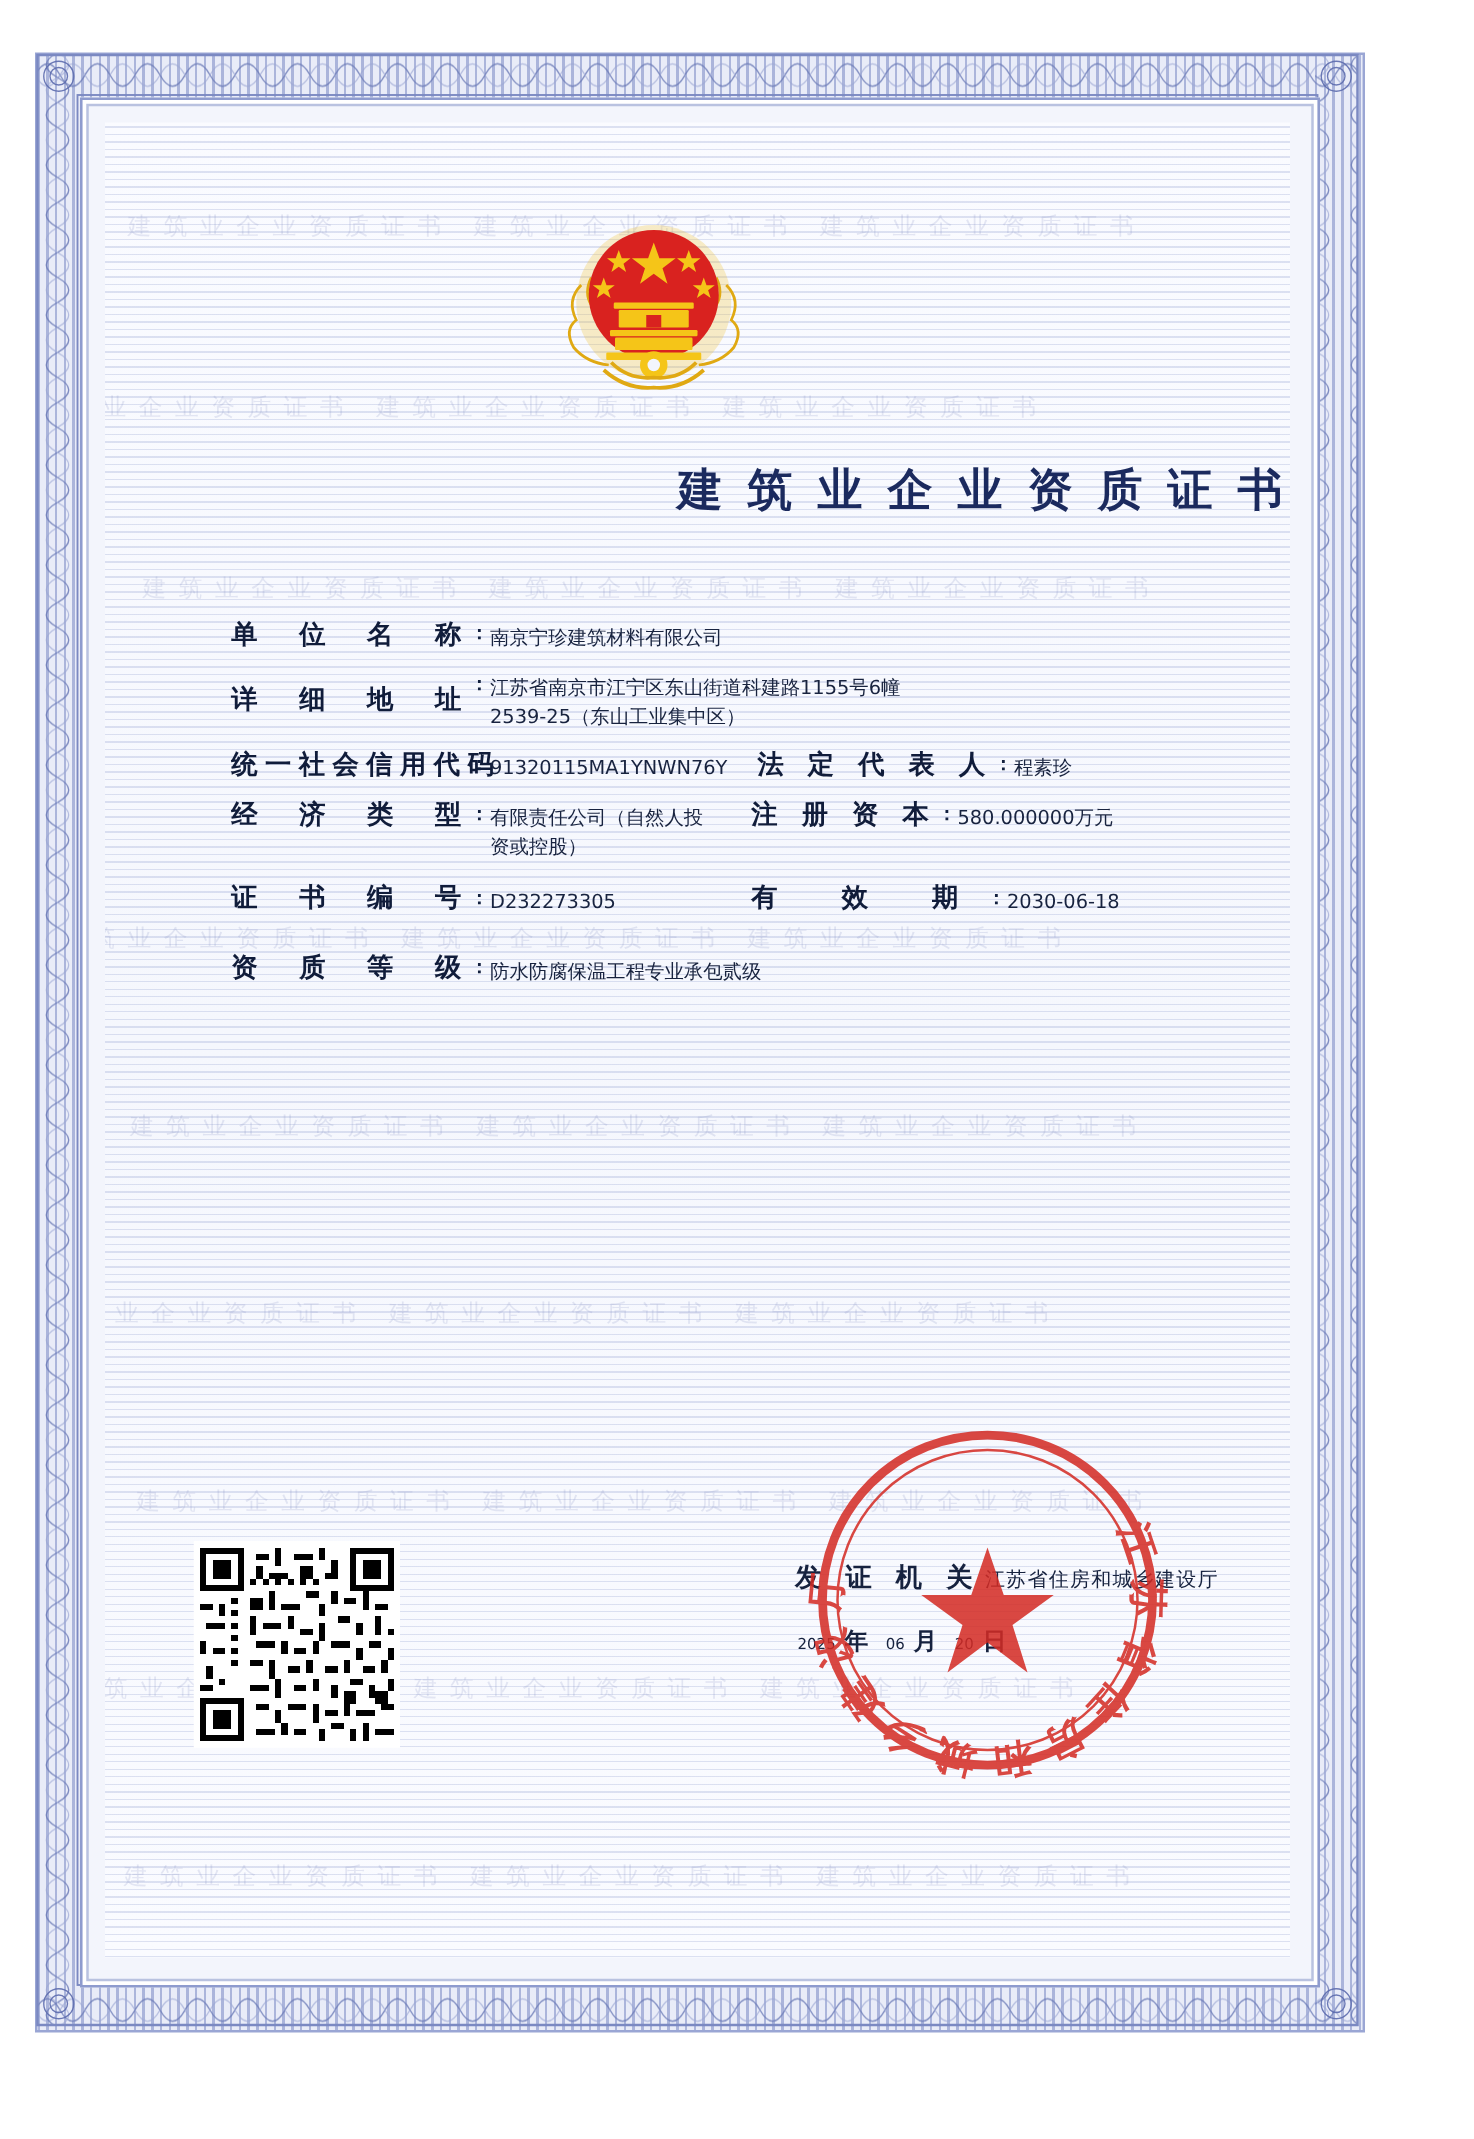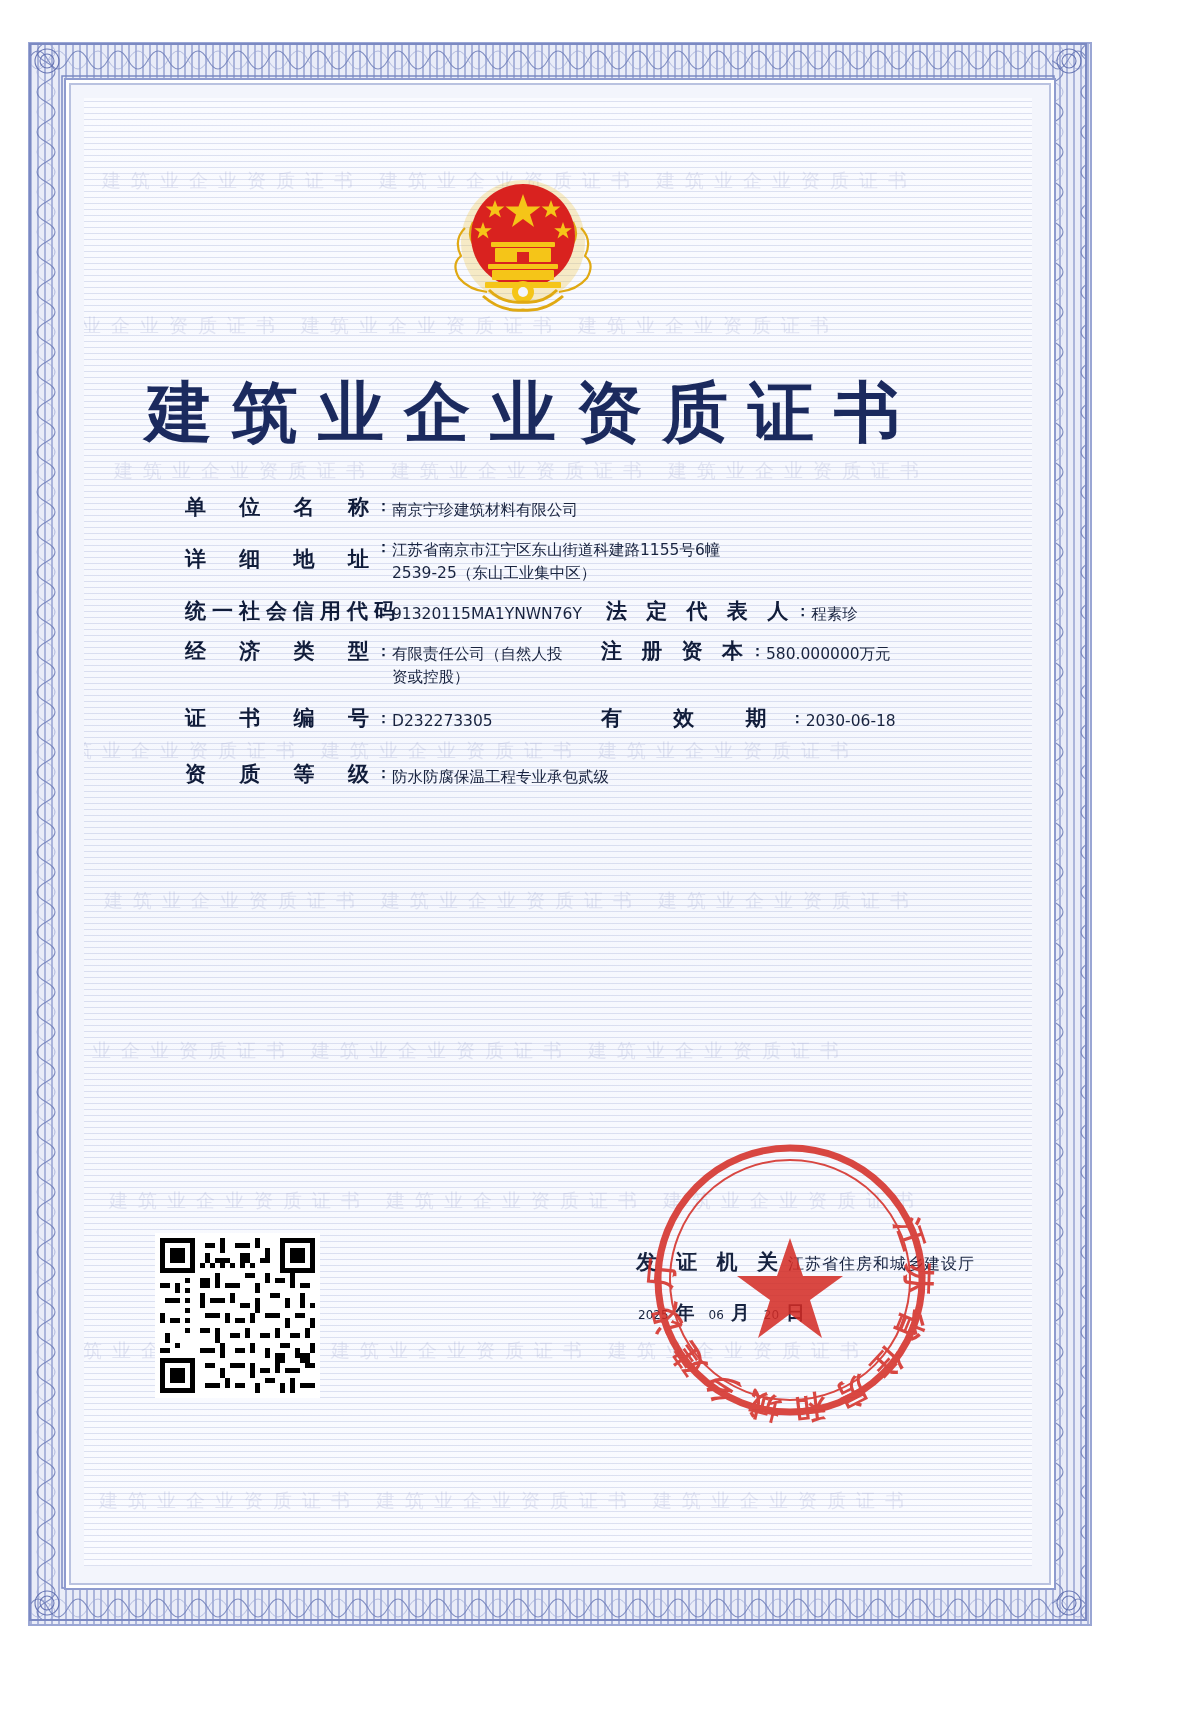--- a/index.html
+++ b/index.html
@@ -86,23 +86,23 @@
     transform: translateX(-50%);
     top: 172px;
     width: 160px; height: 155px;
   }
 
   
   .title {
     position: absolute;
     top: 368px;
     left: 0; right: 0;
-    text-align: center;
+    text-align: right;
     font-family: "DejaVu Sans", sans-serif;
-    font-size: 66px;
+    font-size: 36px;
     font-weight: bold;
     color: #1b2a5e;
     letter-spacing: 20px;
     text-indent: 20px;
   }
 
   
   .fields {
     position: absolute;
     left: 185px;

